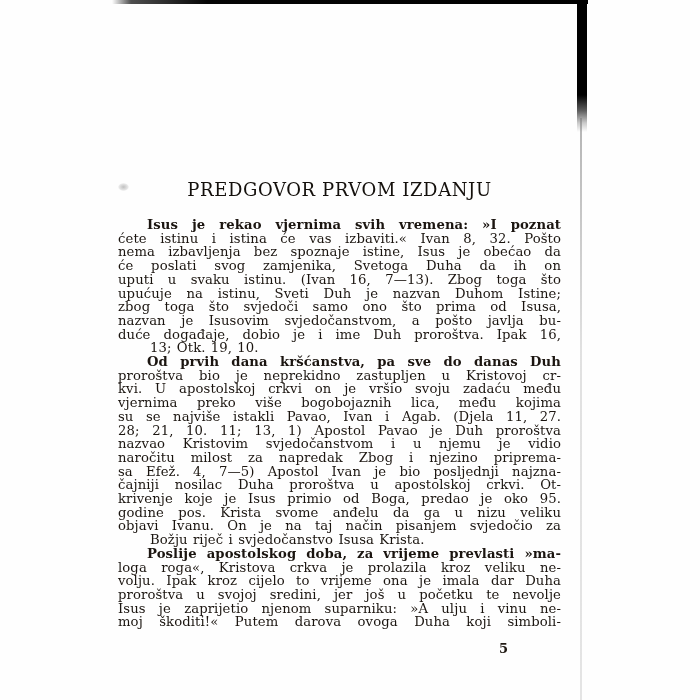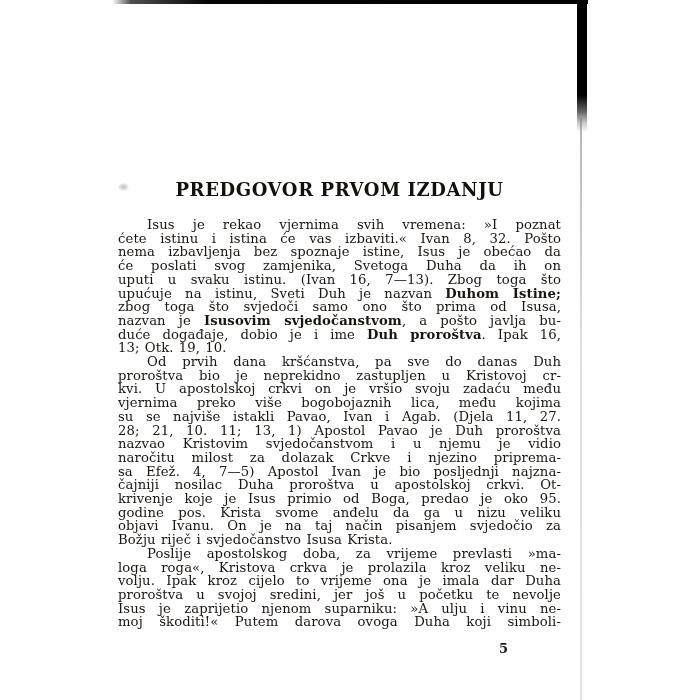--- a/index.html
+++ b/index.html
@@ -12,28 +12,28 @@
             background:linear-gradient(to right, rgba(0,0,0,0) 0%, rgba(20,20,20,.75) 4%, #050505 20%, #000 100%);}
   .spine-bar{position:absolute;top:0;left:577px;width:10px;height:132px;
              background:linear-gradient(to bottom, #000 0%, #000 72%, rgba(10,10,10,.65) 84%, rgba(40,40,40,.25) 93%, rgba(60,60,60,0) 100%);}
   .spine-line{position:absolute;top:118px;left:580px;width:2px;height:582px;
               background:linear-gradient(to bottom, rgba(120,120,120,.55), rgba(170,170,170,.35) 40%, rgba(180,180,180,.35) 100%);}
   .smudge{position:absolute;left:118px;top:183px;width:11px;height:8px;border-radius:50%;
           background:radial-gradient(ellipse at center, rgba(140,140,140,.55), rgba(160,160,160,.25) 55%, rgba(170,170,170,0) 75%);}
 
   
   .column{position:absolute;left:118px;top:179px;width:443px;color:#19140f;}
-  .title{font-size:18px;font-weight:700;letter-spacing:.6px;text-align:center;
+  .title{font-size:18px;font-weight:400;letter-spacing:.6px;text-align:center;
          margin:0 0 18px 0;color:#14100c;white-space:nowrap;}
   .bodytext{font-size:13.2px;line-height:13.7px;}
   .line{text-align:justify;text-align-last:justify;white-space:normal;
         color:#1b1510;letter-spacing:.1px;word-spacing:1px;}
-  .line.nojust{text-align-last:left;}
-  .line.indent{text-indent:29px;}
-  .line .b{font-weight:700;}
+  .line.nojust{text-align-last:left;margin-left:32px;}
+  .line.indent{text-indent:29px;font-weight:bold;}
+  .line .b{font-weight:400;}
 
   .pagenum{position:absolute;left:499px;top:641px;font-size:13px;font-weight:700;color:#211a14;}
 </style>
 </head>
 <body>
 
 <div class="page">
 
   <div class="top-edge"></div>
   <div class="spine-bar"></div>
@@ -56,21 +56,21 @@
           <div class="line nojust"><span>13; Otk. 19, 10.</span></div>
         </div>
         <div>
           <div class="line indent"><span>Od prvih dana kršćanstva, pa sve do danas Duh</span></div>
           <div class="line"><span>proroštva bio je neprekidno zastupljen u Kristovoj cr-</span></div>
           <div class="line"><span>kvi. U apostolskoj crkvi on je vršio svoju zadaću među</span></div>
           <div class="line"><span>vjernima preko više bogobojaznih lica, među kojima</span></div>
           <div class="line"><span>su se najviše istakli Pavao, Ivan i Agab. (Djela 11, 27.</span></div>
           <div class="line"><span>28; 21, 10. 11; 13, 1) Apostol Pavao je Duh proroštva</span></div>
           <div class="line"><span>nazvao Kristovim svjedočanstvom i u njemu je vidio</span></div>
-          <div class="line"><span>naročitu milost za dolazak Crkve i njezino priprema-</span></div>
+          <div class="line"><span>naročitu milost za napredak Zbog i njezino priprema-</span></div>
           <div class="line"><span>sa Efež. 4, 7—5) Apostol Ivan je bio posljednji najzna-</span></div>
           <div class="line"><span>čajniji nosilac Duha proroštva u apostolskoj crkvi. Ot-</span></div>
           <div class="line"><span>krivenje koje je Isus primio od Boga, predao je oko 95.</span></div>
           <div class="line"><span>godine pos. Krista svome anđelu da ga u nizu veliku</span></div>
           <div class="line"><span>objavi Ivanu. On je na taj način pisanjem svjedočio za</span></div>
           <div class="line nojust"><span>Božju riječ i svjedočanstvo Isusa Krista.</span></div>
         </div>
         <div>
           <div class="line indent"><span>Poslije apostolskog doba, za vrijeme prevlasti »ma-</span></div>
           <div class="line"><span>loga roga«, Kristova crkva je prolazila kroz veliku ne-</span></div>

